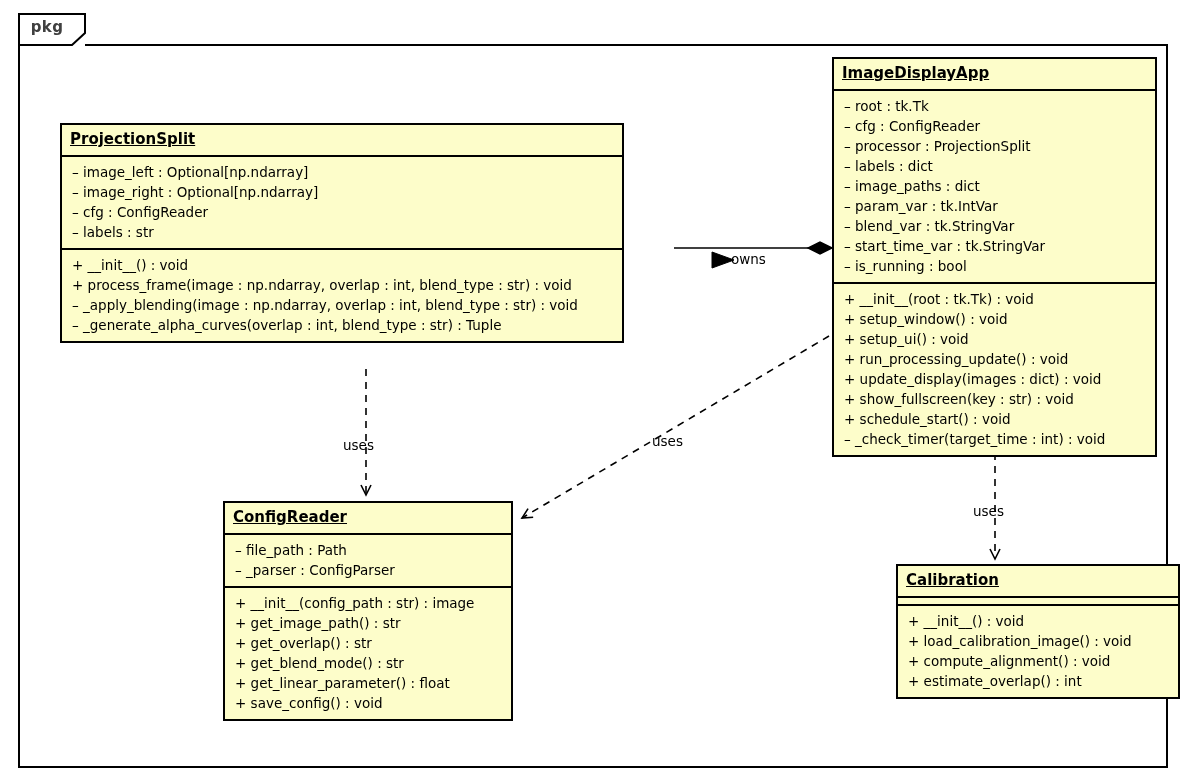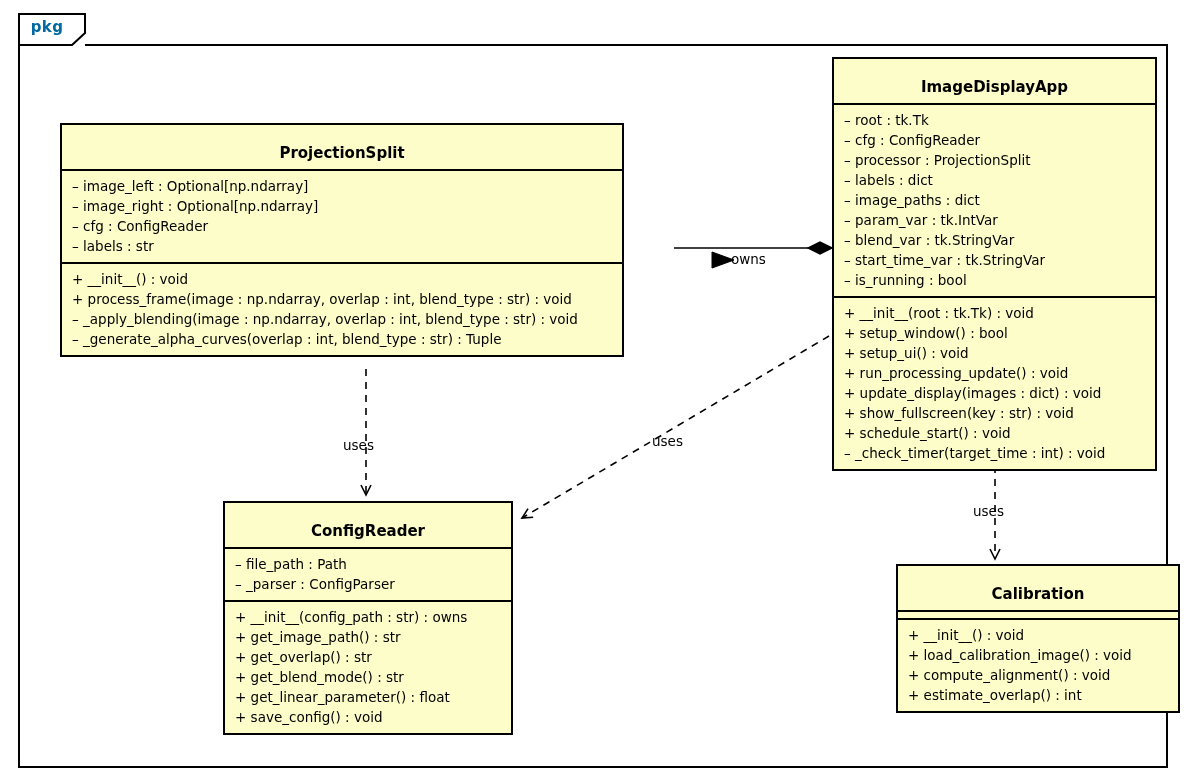--- a/index.html
+++ b/index.html
@@ -49,38 +49,39 @@
   }
   #pkg-tab svg { display: block; }
   #pkg-tab-label {
     position: absolute;
     left: 18px;
     top: 18px;
     width: 58px;
     text-align: center;
     font-size: 15px;
     font-weight: bold;
-    color: #0369a1;
+    color: #404040;
     letter-spacing: 0.3px;
   }
 
   
   .uml-class {
     position: absolute;
     background: #fdfdca;
     border: 2px solid #000000;
     box-sizing: border-box;
   }
   .uml-name {
-    text-align: center;
+    text-align: left;
     font-size: 15px;
     font-weight: bold;
     color: #000000;
-    padding: 20px 8px 7px 8px;
+    padding: 6px 8px 7px 8px;
     line-height: 1.1;
+    text-decoration: underline;
   }
   .uml-sep {
     height: 0;
     border-top: 2px solid #000000;
   }
   .uml-compartment {
     padding: 5px 24px 6px 10px;
   }
   .uml-compartment.empty {
     padding: 0;
@@ -185,40 +186,40 @@
         <div class="uml-member">– labels : dict</div>
         <div class="uml-member">– image_paths : dict</div>
         <div class="uml-member">– param_var : tk.IntVar</div>
         <div class="uml-member">– blend_var : tk.StringVar</div>
         <div class="uml-member">– start_time_var : tk.StringVar</div>
         <div class="uml-member">– is_running : bool</div>
       </div>
     <div class="uml-sep"></div>
     <div class="uml-compartment">
         <div class="uml-member">+ __init__(root : tk.Tk) : void</div>
-        <div class="uml-member">+ setup_window() : bool</div>
+        <div class="uml-member">+ setup_window() : void</div>
         <div class="uml-member">+ setup_ui() : void</div>
         <div class="uml-member">+ run_processing_update() : void</div>
         <div class="uml-member">+ update_display(images : dict) : void</div>
         <div class="uml-member">+ show_fullscreen(key : str) : void</div>
         <div class="uml-member">+ schedule_start() : void</div>
         <div class="uml-member">– _check_timer(target_time : int) : void</div>
       </div>
   </div>
 
   <div class="uml-class" style="left:223px; top:501px; width:290px;">
     <div class="uml-name">ConfigReader</div>
     <div class="uml-sep"></div>
     <div class="uml-compartment">
         <div class="uml-member">– file_path : Path</div>
         <div class="uml-member">– _parser : ConfigParser</div>
       </div>
     <div class="uml-sep"></div>
     <div class="uml-compartment">
-        <div class="uml-member">+ __init__(config_path : str) : owns</div>
+        <div class="uml-member">+ __init__(config_path : str) : image</div>
         <div class="uml-member">+ get_image_path() : str</div>
         <div class="uml-member">+ get_overlap() : str</div>
         <div class="uml-member">+ get_blend_mode() : str</div>
         <div class="uml-member">+ get_linear_parameter() : float</div>
         <div class="uml-member">+ save_config() : void</div>
       </div>
   </div>
 
   <div class="uml-class" style="left:896px; top:564px; width:284px;">
     <div class="uml-name">Calibration</div>

